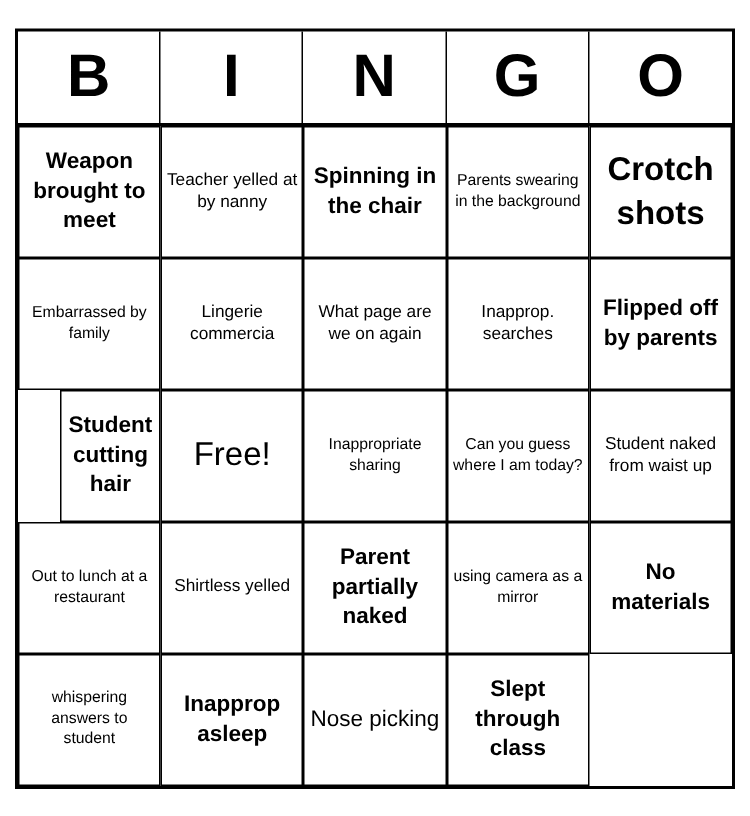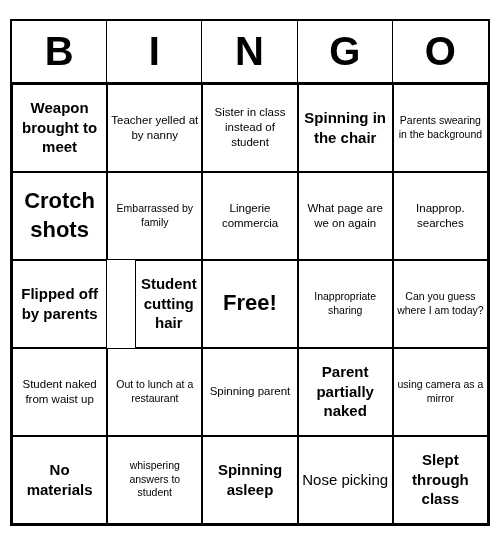--- a/index.html
+++ b/index.html
@@ -48,21 +48,21 @@
       justify-content: center;
       text-align: center;
       padding: 4px 3px;
       min-height: 88px;
       font-size: 11.5px;
       line-height: 1.3;
       word-break: break-word;
     }
     .bingo-cell.free {
       font-size: 22px;
-      font-weight: bold;
+      font-weight: normal;
     }
     .bingo-cell.large-text {
       font-size: 16px;
       font-weight: bold;
     }
     .bingo-cell.small-text {
       font-size: 10.5px;
     }
   </style>
 </head>
@@ -72,37 +72,36 @@
   <div class="bingo-header">
   <div class="bingo-letter">B</div>
       <div class="bingo-letter">I</div>
       <div class="bingo-letter">N</div>
       <div class="bingo-letter">G</div>
       <div class="bingo-letter">O</div>
     </div>
   <div class="bingo-grid">
   <div class="bingo-cell large-text" style="font-size: 15px; font-weight: bold;">Weapon brought to meet</div>
       <div class="bingo-cell">Teacher yelled at by nanny</div>
-      <div class="bingo-cell">Sister in class instead of student</div>
       <div class="bingo-cell large-text" style="font-size: 15px; font-weight: bold;">Spinning in the chair</div>
       <div class="bingo-cell small-text">Parents swearing in the background</div>
       <div class="bingo-cell large-text" style="font-size: 22px; font-weight: bold;">Crotch shots</div>
       <div class="bingo-cell small-text">Embarrassed by family</div>
       <div class="bingo-cell">Lingerie commercia</div>
       <div class="bingo-cell">What page are we on again</div>
       <div class="bingo-cell">Inapprop. searches</div>
       <div class="bingo-cell large-text" style="font-size: 15px; font-weight: bold;">Flipped off by parents</div>
       <div class="bingo-cell large-text" style="font-size: 15px; font-weight: bold; margin-left: 28px;">Student cutting hair</div>
       <div class="bingo-cell free">Free!</div>
       <div class="bingo-cell small-text">Inappropriate sharing</div>
       <div class="bingo-cell small-text">Can you guess where I am today?</div>
       <div class="bingo-cell">Student naked from waist up</div>
       <div class="bingo-cell small-text">Out to lunch at a restaurant</div>
-      <div class="bingo-cell">Spinning parent</div>
+      <div class="bingo-cell">Shirtless yelled</div>
       <div class="bingo-cell large-text" style="font-size: 15px; font-weight: bold;">Parent partially naked</div>
       <div class="bingo-cell small-text">using camera as a mirror</div>
       <div class="bingo-cell large-text" style="font-size: 15px; font-weight: bold;">No materials</div>
       <div class="bingo-cell small-text">whispering answers to student</div>
-      <div class="bingo-cell large-text" style="font-size: 15px; font-weight: bold;">Spinning asleep</div>
+      <div class="bingo-cell large-text" style="font-size: 15px; font-weight: bold;">Inapprop asleep</div>
       <div class="bingo-cell large-text" style="font-size: 15px; font-weight: normal;">Nose picking</div>
       <div class="bingo-cell large-text" style="font-size: 15px; font-weight: bold;">Slept through class</div>
     </div>
 </div>
 
 </body></html>

